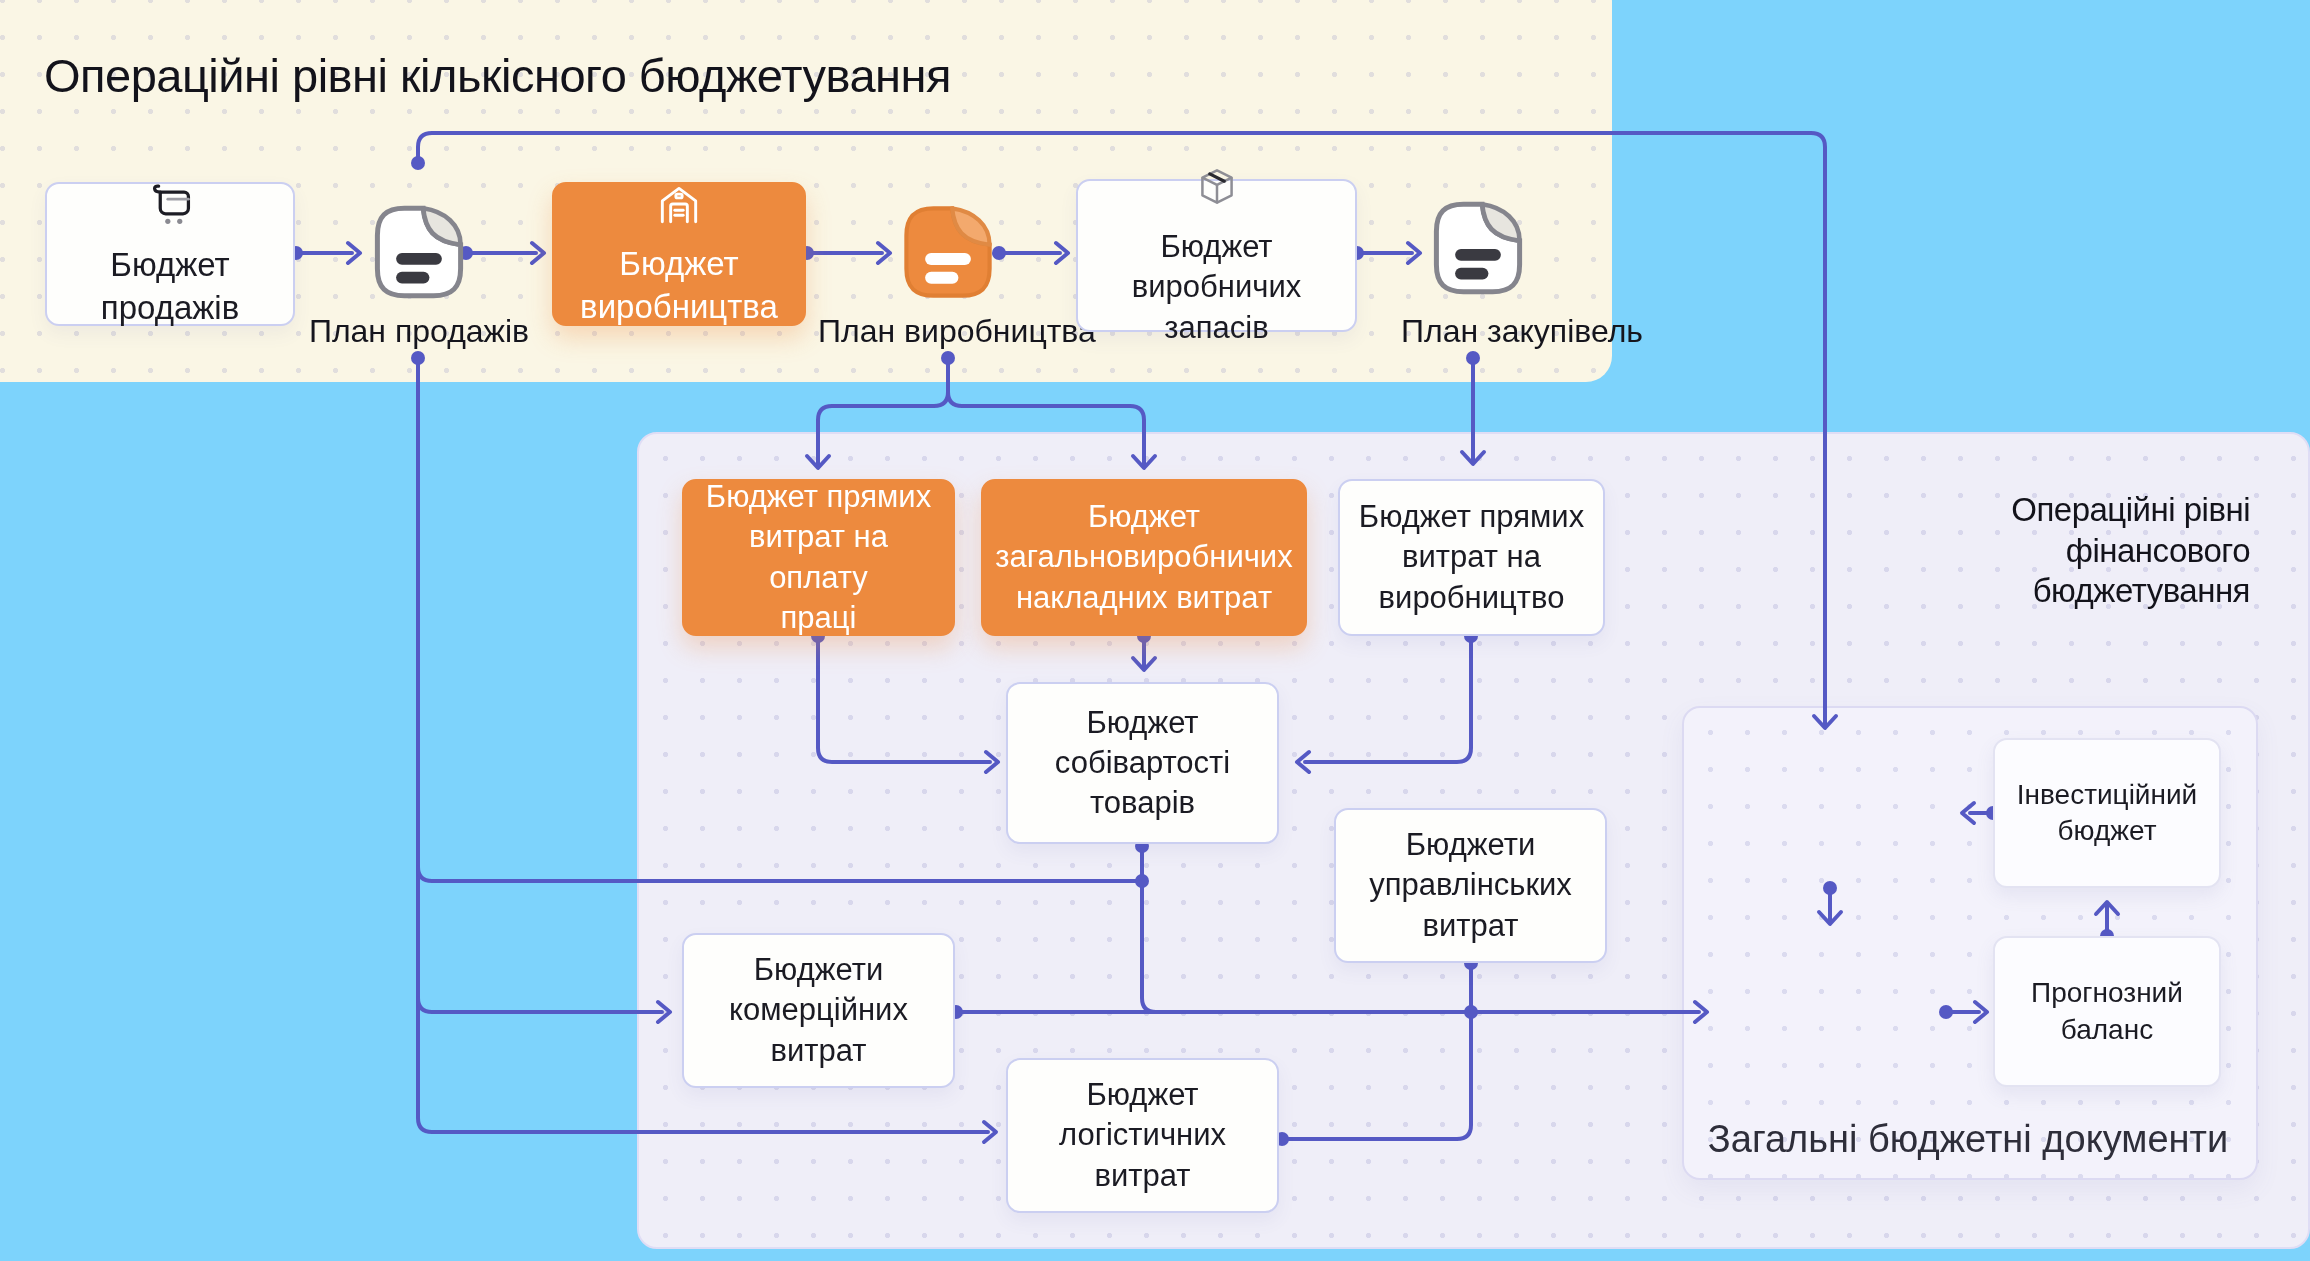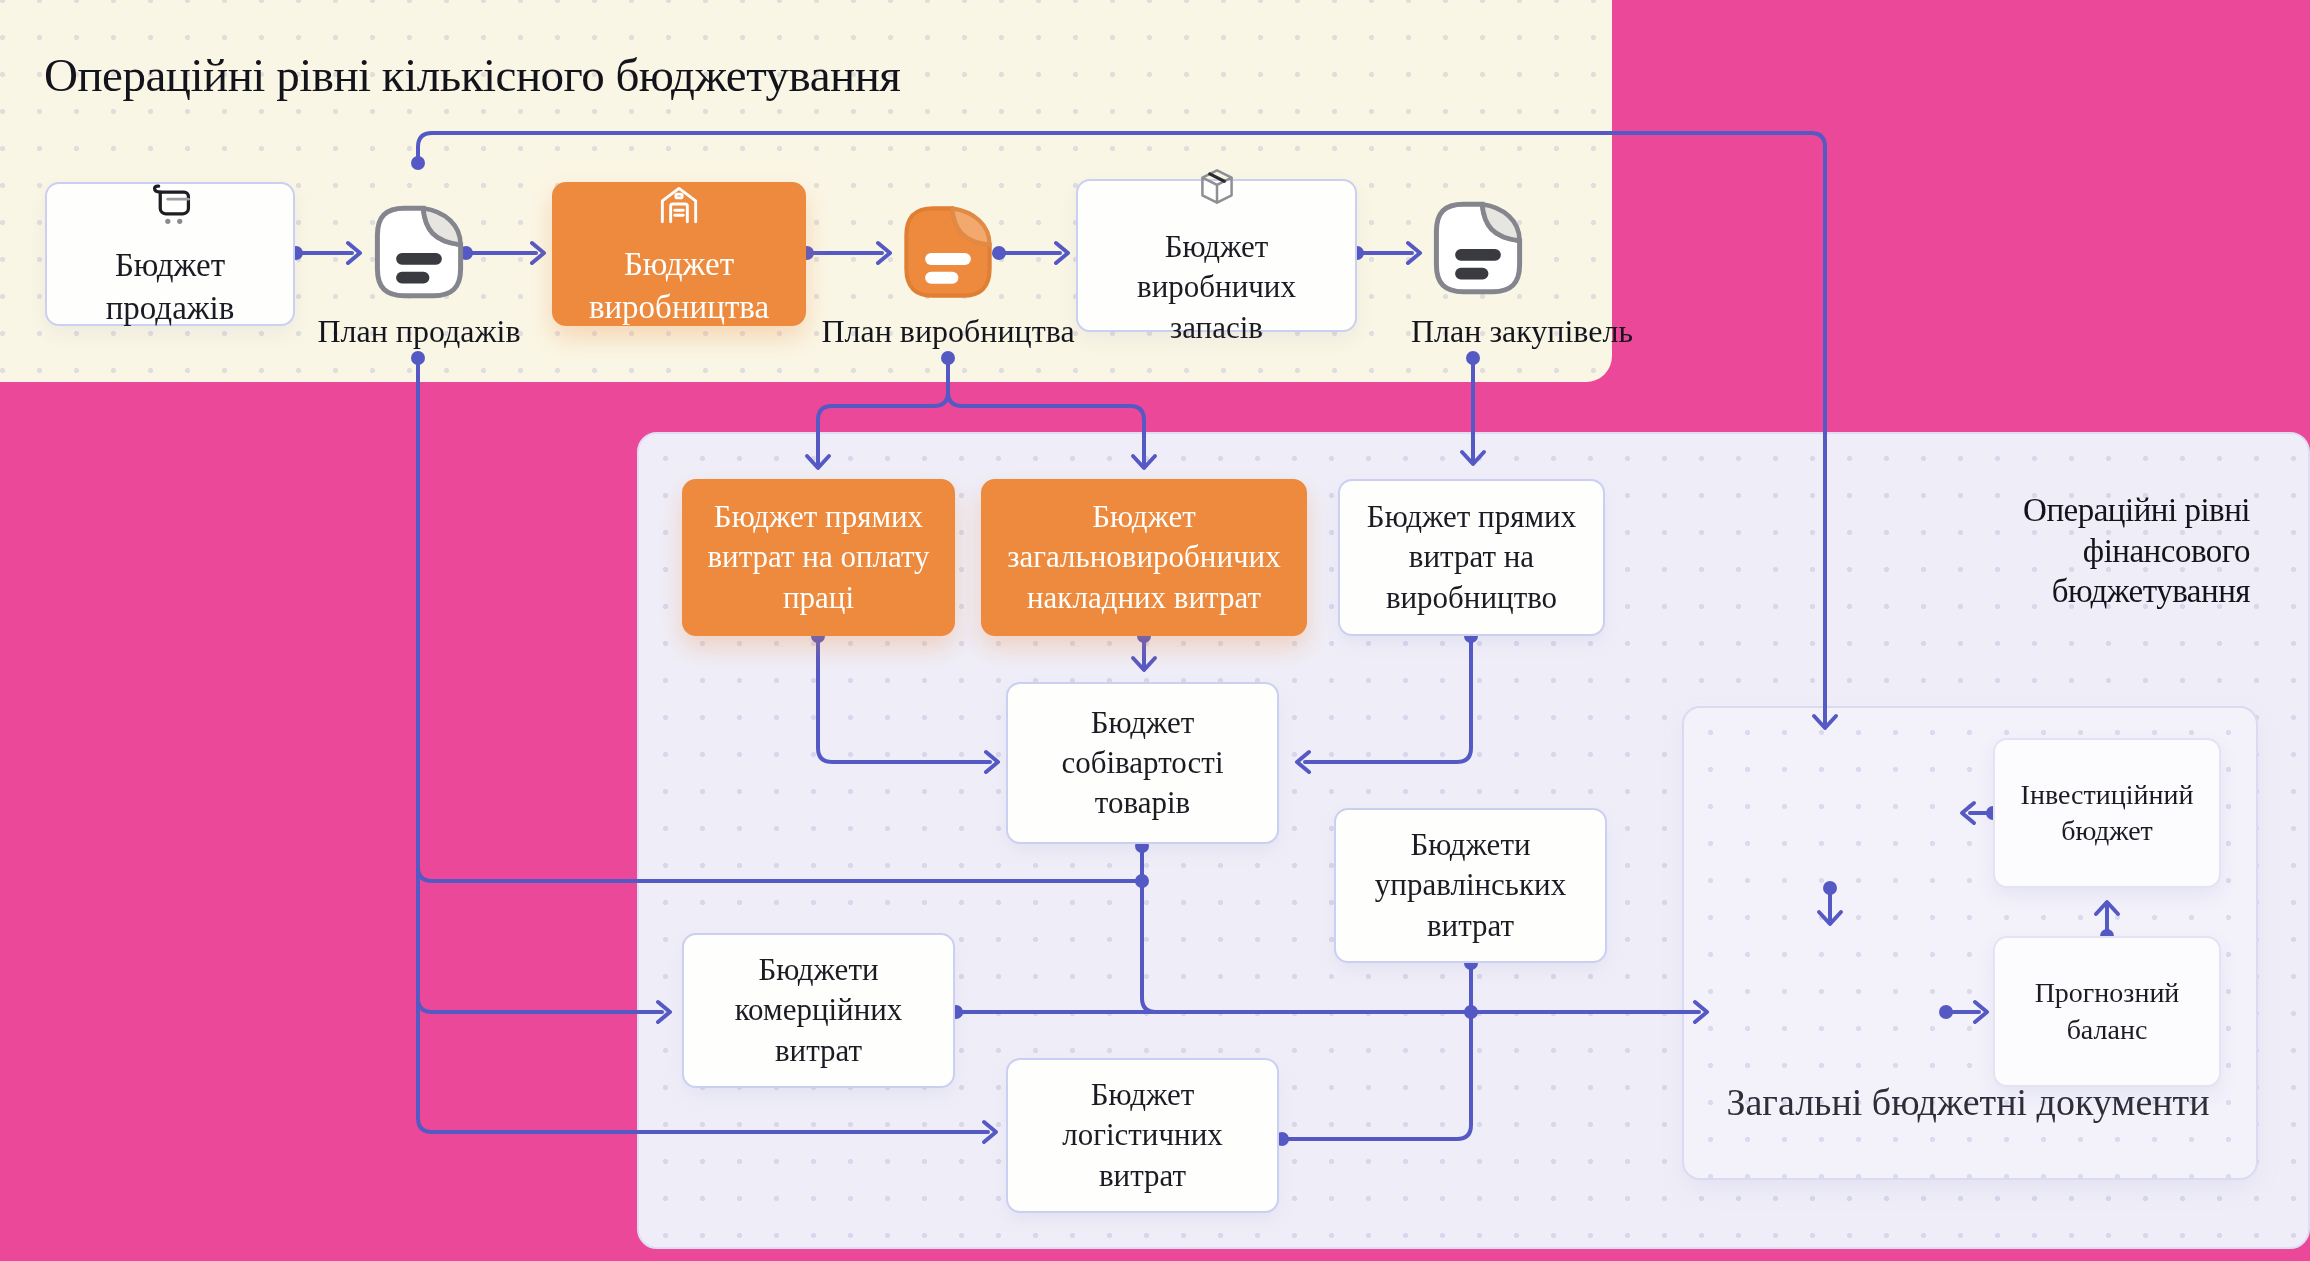--- a/index.html
+++ b/index.html
@@ -1,18 +1,18 @@
 <!DOCTYPE html>
 <html><head>
 <meta charset="utf-8">
 <style>
   html,body{margin:0;padding:0;background:#ffffff;}
   .stage{
-    position:relative;width:2310px;height:1261px;overflow:hidden;background:#ec4899;
-    font-family:Liberation Serif, serif;color:#17171F;
+    position:relative;width:2310px;height:1261px;overflow:hidden;background:#7dd3fc;
+    font-family:Liberation Sans, sans-serif;color:#17171F;
   }
   .panel{position:absolute;z-index:1;
     background-image:radial-gradient(circle, rgba(124,124,190,.20) 2.4px, transparent 2.9px);
     background-size:37px 37px;background-position:8px 6px;}
   .panel.quant{left:-24px;top:-24px;width:1636px;height:406px;background-color:#FAF6E5;border-radius:26px;}
   .panel.fin{left:637px;top:432px;width:1669px;height:813px;background-color:#EFEEF8;
     border:2px solid #DFDDF5;border-radius:20px;}
   .panel.docs{left:1682px;top:706px;width:572px;height:470px;background-color:#F3F2FB;
     border:2px solid #DCDAF2;border-radius:18px;box-shadow:0 10px 24px rgba(100,100,160,.08);}
 
@@ -31,21 +31,21 @@
   .node.inv .ntext{font-size:31px;}
   .node.docbox .ntext{font-size:28px;}
 
   .planicon{position:absolute;z-index:10;}
   .plan-label{position:absolute;z-index:10;font-size:32px;font-weight:500;color:#15151D;
     text-align:center;white-space:nowrap;}
 
   .title{position:absolute;z-index:6;font-weight:500;color:#13131B;letter-spacing:-0.5px;}
   .title.quant{left:44px;top:48px;font-size:47px;}
   .title.fin{right:60px;top:474px;font-size:33px;text-align:right;white-space:pre-line;line-height:1.23;margin-top:16px;}
-  .caption{position:absolute;z-index:6;left:1682px;top:1080px;width:572px;text-align:center;
+  .caption{position:absolute;z-index:6;left:1682px;top:1118px;width:572px;text-align:center;
     font-size:38px;font-weight:500;color:#2E2E3A;}
 </style>
 </head>
 <body>
 
 <div class="stage">
 
   <div class="panel quant"></div>
   <div class="panel fin"></div>
   <div class="panel docs"></div>

